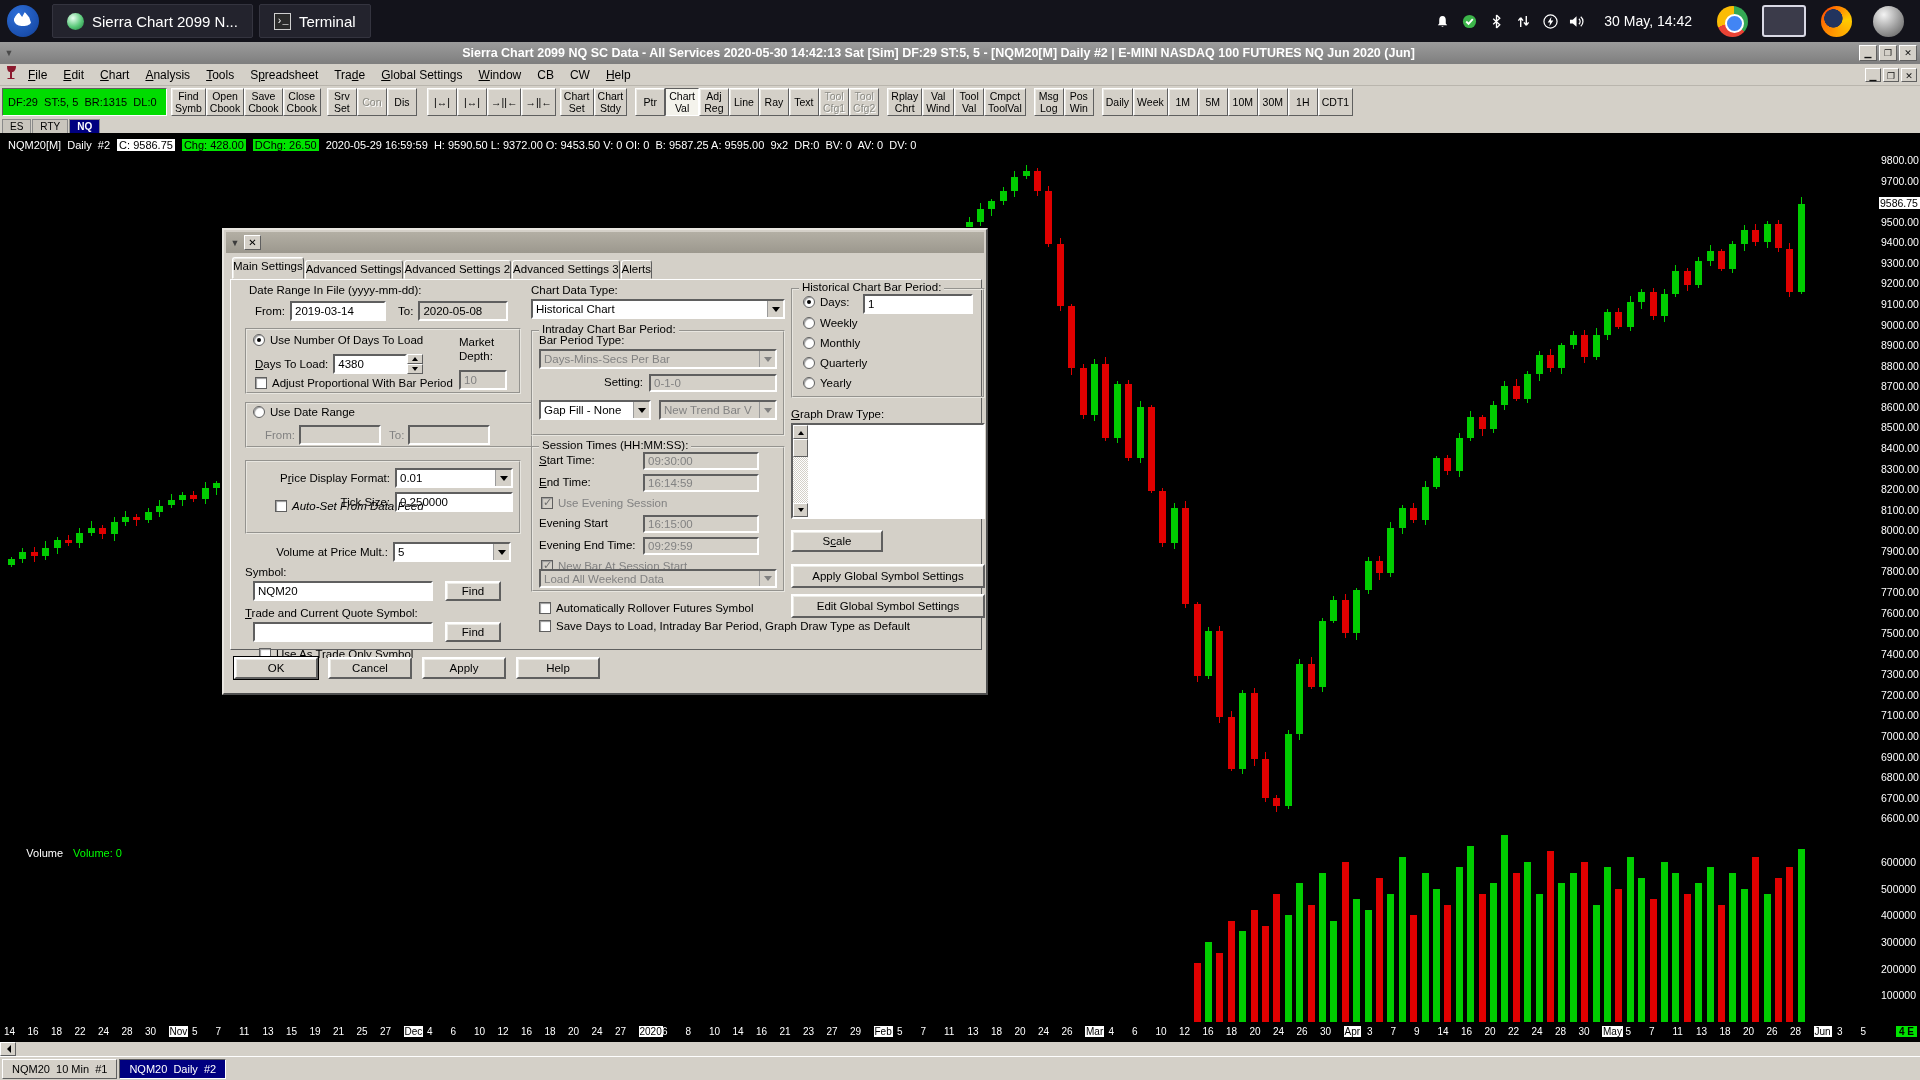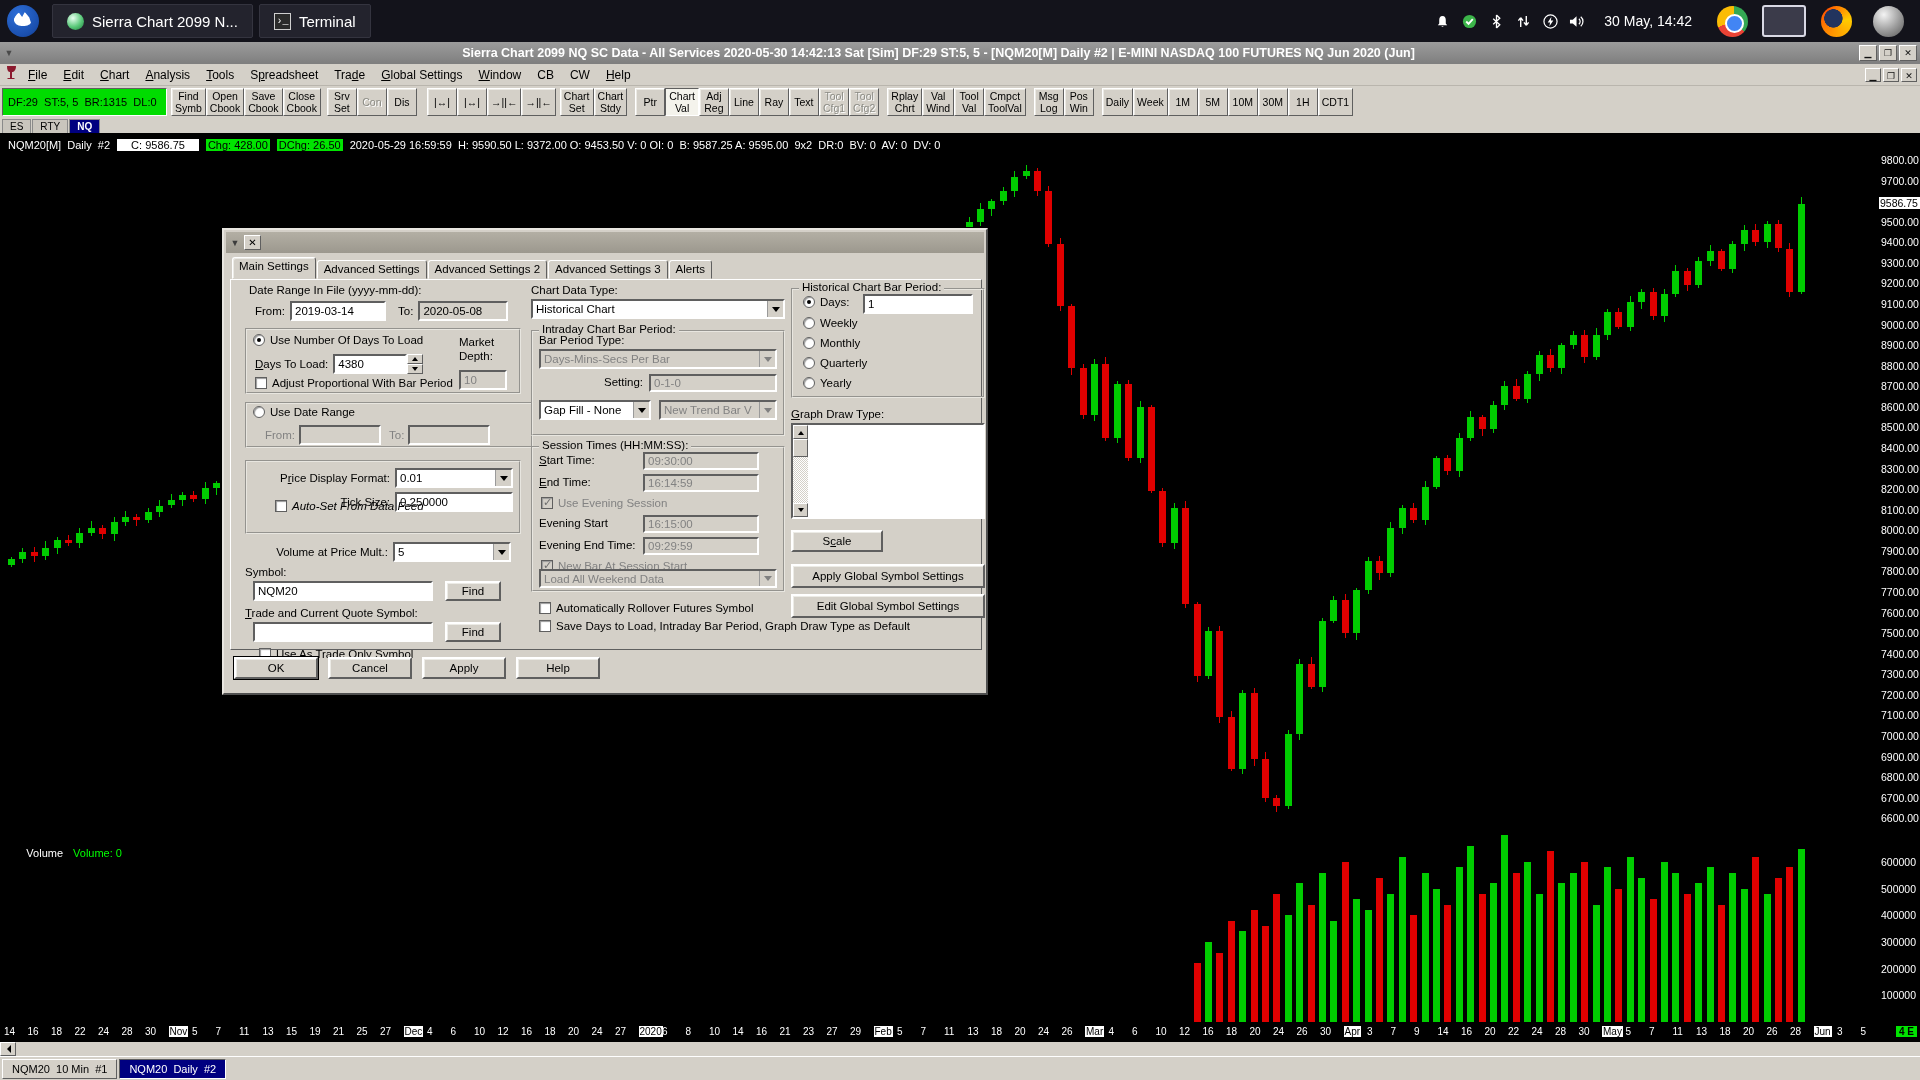--- a/index.html
+++ b/index.html
@@ -71,21 +71,21 @@
   #symtabs { position:absolute; left:0; top:118px; width:1920px; height:15px; background:#d4d0c8;
       display:flex; align-items:flex-end; padding-left:2px; }
   .stab { height:14px; padding:0 7px; font-size:10px; background:#c9c5bd; color:#000;
       border:1px solid #8a8a8a; border-bottom:none; margin-right:1px; display:flex; align-items:center; cursor:pointer; }
   .stab.on { background:#000080; color:#fff; font-weight:bold; }
 
   
   #chart { position:absolute; left:0; top:133px; width:1920px; height:891px; background:#000; overflow:hidden; }
   #statusline { position:absolute; left:8px; top:6px; display:flex; gap:7px; z-index:2; font-size:11px; white-space:pre; }
   .sp-plain { color:#fff; }
-  .sp-white { color:#000; background:#fff; padding:0 14px; }
+  .sp-white { color:#000; background:#fff; padding:0 2px; }
   .sp-green { color:#000; background:#00e400; padding:0 2px; }
   .candle-wick, .candle-body, .vbar { position:absolute; }
   #vol-label { position:absolute; left:8px; top:702px; font-size:11px; z-index:2; white-space:pre; }
   #vol-label .vn { color:#fff; } #vol-label .vv { color:#00ff00; margin-left:10px; }
   .ptick { position:absolute; left:1881px; color:#fff; font-size:10.5px; white-space:nowrap; }
   #last-tag { position:absolute; left:1879px; width:41px; background:#fff; color:#000; font-size:10.5px;
       padding:0 1px; z-index:3; }
 
   
   #axisrow { position:absolute; left:0; top:1024px; width:1920px; height:18px; background:#000; }
@@ -105,21 +105,21 @@
   
   #dialog { position:absolute; left:222px; top:95px; width:766px; height:467px; background:#d4d0c8;
       border:2px solid; border-color:#e8e6e0 #4f4f4f #4f4f4f #e8e6e0; box-shadow:0 0 0 1px #000; z-index:5; font-size:11.5px; }
   #dlg-title { position:absolute; left:2px; top:2px; right:2px; height:21px;
       background:linear-gradient(180deg,#b3afa4,#9c988e); display:flex; align-items:center; }
   #dlg-title .dmenu { width:18px; text-align:center; color:#3c3c3c; font-size:9px; cursor:pointer; }
   #dlg-title .dtext { flex:1; text-align:center; font-weight:bold; font-size:12px; color:#141414; white-space:nowrap; overflow:hidden; }
   #dlg-title .dclose { width:17px; height:15px; margin-right:3px; background:#d4d0c8; border:1px solid;
       border-color:#fff #5f5f5f #5f5f5f #fff; font-size:10px; line-height:13px; text-align:center; cursor:pointer; }
   #dlg-tabs { position:absolute; left:8px; top:27px; display:flex; align-items:flex-end; height:22px; }
-  .dtab { height:19px; padding:2px 6px; background:#d4d0c8; border:1px solid; border-color:#fff #5f5f5f #d4d0c8 #fff;
+  .dtab { height:19px; padding:2px 0; background:#d4d0c8; border:1px solid; border-color:#fff #5f5f5f #d4d0c8 #fff;
       border-radius:3px 3px 0 0; font-size:11.5px; margin-right:1px; cursor:pointer; color:#000; white-space:nowrap; }
   .dtab.on { height:22px; font-weight:normal; position:relative; z-index:2; box-shadow:inset 1px 1px 0 #ecebe6; }
   #dlg-panel { position:absolute; left:6px; top:49px; width:752px; height:371px;
       border:1px solid; border-color:#fff #5f5f5f #5f5f5f #fff; }
   .col { position:absolute; top:0; }
   #col-left  { left:14px; width:278px; }
   #col-mid   { left:300px; width:254px; }
   #col-right { left:560px; width:194px; }
   .lab { color:#000; white-space:nowrap; }
   .lab.dim, .dim { color:#828282; }

